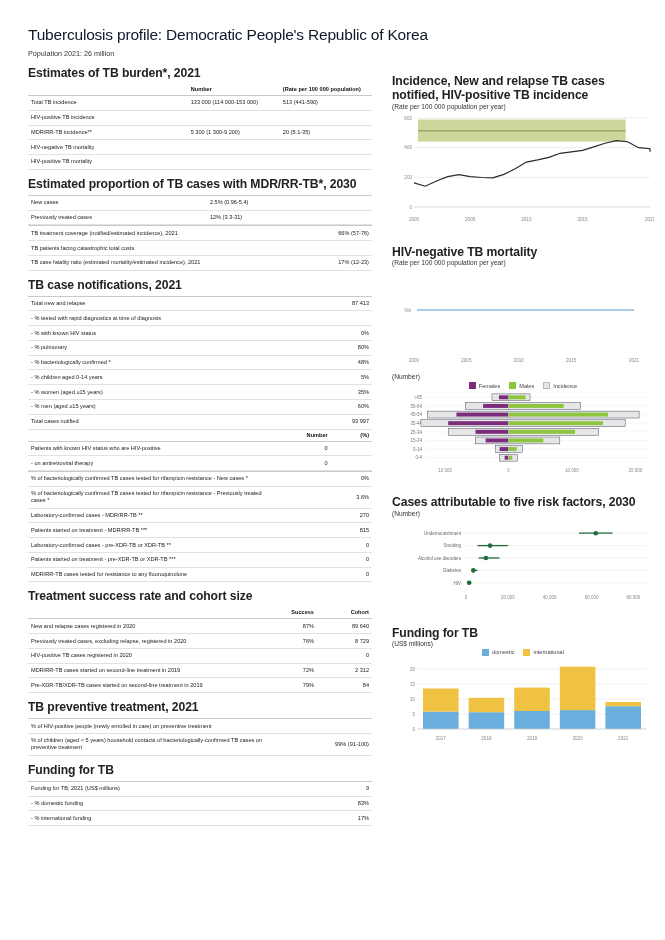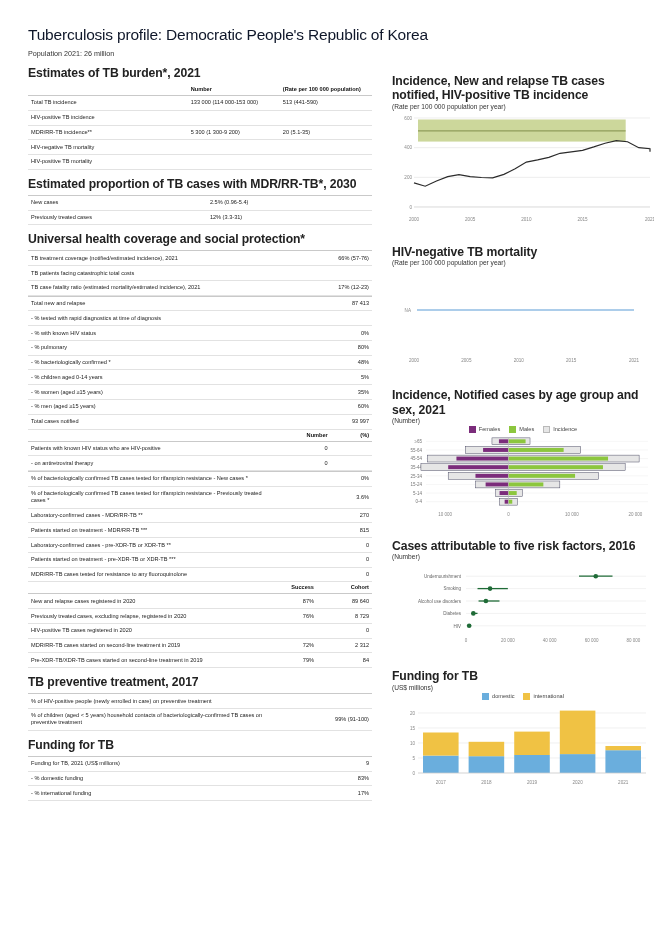--- a/index.html
+++ b/index.html
@@ -101,38 +101,38 @@
               <td class="lbl-col">New cases</td>
               <td class="val">2.5% (0.96-5.4)</td>
             </tr>
           <tr>
               <td class="lbl-col">Previously treated cases</td>
               <td class="val">12% (3.3-31)</td>
             </tr>
         </tbody>
       </table>
 
-      <h2 class="sec">Universal health coverage and social protection*</h2>
       <table class="t">
         <tbody>
           <tr>
               <td>TB treatment coverage (notified/estimated incidence), 2021</td>
               <td class="right num-col">66% (57-76)</td>
             </tr>
           <tr>
               <td>TB patients facing catastrophic total costs</td>
               <td class="right num-col"></td>
             </tr>
           <tr>
               <td>TB case fatality ratio (estimated mortality/estimated incidence), 2021</td>
               <td class="right num-col">17% (12-23)</td>
             </tr>
         </tbody>
       </table>
 
+      <h2 class="sec">TB case notifications, 2021</h2>
       <table class="t">
         <tbody>
           <tr>
               <td>Total new and relapse</td>
               <td class="right num-col">87 413</td>
             </tr>
           <tr>
               <td>- % tested with rapid diagnostics at time of diagnosis</td>
               <td class="right num-col"></td>
             </tr>
@@ -215,20 +215,21 @@
               <td>Patients started on treatment - pre-XDR-TB or XDR-TB ***</td>
               <td class="right num-col">0</td>
             </tr>
           <tr>
               <td>MDR/RR-TB cases tested for resistance to any fluoroquinolone</td>
               <td class="right num-col">0</td>
             </tr>
         </tbody>
       </table>
 
+      <h2 class="sec">Treatment success rate and cohort size</h2>
       <table class="t">
         <thead>
             <tr>
           <th></th>
           <th class="num" style="width:16%">Success</th>
           <th class="num" style="width:16%">Cohort</th>
         </tr>
           </thead>
         <tbody>
           <tr>
@@ -252,21 +253,21 @@
               <td class="right">2 312</td>
             </tr>
           <tr>
               <td>Pre-XDR-TB/XDR-TB cases started on second-line treatment in 2019</td>
               <td class="right">79%</td>
               <td class="right">84</td>
             </tr>
         </tbody>
       </table>
 
-      <h2 class="sec">TB preventive treatment, 2017</h2>
+      <h2 class="sec">TB preventive treatment, 2021</h2>
       <table class="t">
         <tbody>
           <tr>
               <td>% of HIV-positive people (newly enrolled in care) on preventive treatment</td>
               <td class="right num-col"></td>
             </tr>
           <tr>
               <td>% of children (aged &lt; 5 years) household contacts of bacteriologically-confirmed TB cases on preventive treatment</td>
               <td class="right num-col">99% (91-100)</td>
             </tr>
@@ -326,21 +327,20 @@
             <text x="19" y="43.7" text-anchor="end" font-size="4.6" fill="#888" font-family="&quot;Liberation Sans&quot;, sans-serif">NA</text>
             <line x1="25" y1="42" x2="242" y2="42" stroke="#5b9bd5" stroke-width="1.1"></line>
             <text x="22" y="94" text-anchor="middle" font-size="4.6" fill="#888" font-family="&quot;Liberation Sans&quot;, sans-serif">2000</text>
             <text x="74.38095238095238" y="94" text-anchor="middle" font-size="4.6" fill="#888" font-family="&quot;Liberation Sans&quot;, sans-serif">2005</text>
             <text x="126.76190476190476" y="94" text-anchor="middle" font-size="4.6" fill="#888" font-family="&quot;Liberation Sans&quot;, sans-serif">2010</text>
             <text x="179.14285714285714" y="94" text-anchor="middle" font-size="4.6" fill="#888" font-family="&quot;Liberation Sans&quot;, sans-serif">2015</text>
             <text x="242" y="94" text-anchor="middle" font-size="4.6" fill="#888" font-family="&quot;Liberation Sans&quot;, sans-serif">2021</text>
           </svg>
       </div>
 
-      <h2 class="sec">Incidence, Notified cases by age group and sex, 2021</h2>
       <div class="sub-units">(Number)</div>
       <div class="legend">
         <span class="legend-item">
             <i class="sw" id="sw-f" style="background: rgb(123, 44, 123);"></i>
             <span>Females</span>
           </span>
         <span class="legend-item">
             <i class="sw" id="sw-m" style="background: rgb(140, 198, 62);"></i>
             <span>Males</span>
           </span>
@@ -392,21 +392,21 @@
             <rect x="112.65142857142857" y="65.70375" width="3.805714285714288" height="3.9675000000000002" fill="#7b2c7b"></rect>
             <rect x="116.45714285714286" y="65.70375" width="3.805714285714288" height="3.9675000000000002" fill="#8cc63e"></rect>
             <line x1="116.45714285714286" y1="3" x2="116.45714285714286" y2="72" stroke="#bbb" stroke-width="0.6"></line>
             <text x="53.028571428571425" y="82" text-anchor="middle" font-size="4.5" fill="#888" font-family="&quot;Liberation Sans&quot;, sans-serif">10 000</text>
             <text x="116.45714285714286" y="82" text-anchor="middle" font-size="4.5" fill="#888" font-family="&quot;Liberation Sans&quot;, sans-serif">0</text>
             <text x="179.88571428571427" y="82" text-anchor="middle" font-size="4.5" fill="#888" font-family="&quot;Liberation Sans&quot;, sans-serif">10 000</text>
             <text x="243.31428571428572" y="82" text-anchor="middle" font-size="4.5" fill="#888" font-family="&quot;Liberation Sans&quot;, sans-serif">20 000</text>
           </svg>
       </div>
 
-      <h2 class="sec">Cases attributable to five risk factors, 2016</h2>
+      <h2 class="sec">Cases attributable to five risk factors, 2030</h2>
       <div class="sub-units">(Number)</div>
       <div class="chart">
         <svg id="svg-risk" width="262" height="92" viewBox="0 0 262 92">
             <text x="69" y="15.899999999999999" text-anchor="end" font-size="4.5" fill="#666" font-family="&quot;Liberation Sans&quot;, sans-serif">Undernourishment</text>
             <line x1="74" y1="14.2" x2="254" y2="14.2" stroke="#e8e8e8" stroke-width="0.6"></line>
             <line x1="187.02325581395348" y1="14.2" x2="220.51162790697674" y2="14.2" stroke="#1f6b37" stroke-width="1.3"></line>
             <circle cx="203.7674418604651" cy="14.2" r="2.3" fill="#1f6b37"></circle>
             <text x="69" y="28.299999999999997" text-anchor="end" font-size="4.5" fill="#666" font-family="&quot;Liberation Sans&quot;, sans-serif">Smoking</text>
             <line x1="74" y1="26.599999999999998" x2="254" y2="26.599999999999998" stroke="#e8e8e8" stroke-width="0.6"></line>
             <line x1="85.51162790697674" y1="26.599999999999998" x2="115.86046511627907" y2="26.599999999999998" stroke="#1f6b37" stroke-width="1.3"></line>

